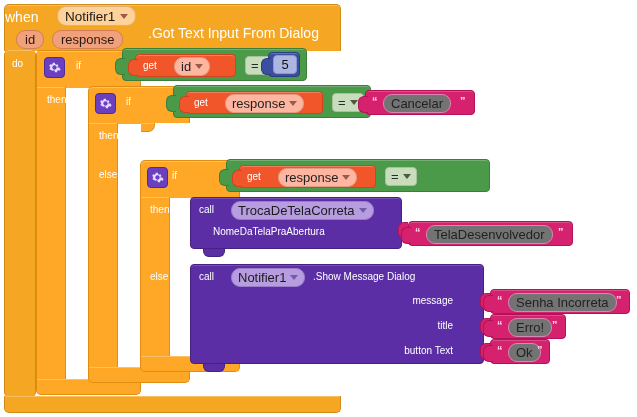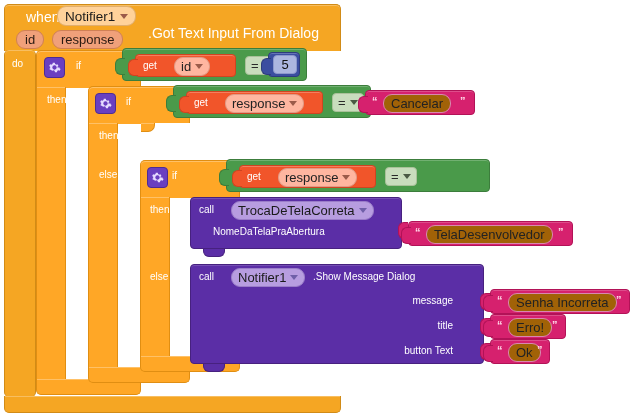--- a/index.html
+++ b/index.html
@@ -93,21 +93,21 @@
   .txtb{
     background:#d6216e;border:1px solid #b21257;border-radius:4px;
     box-shadow:inset 0 1px 0 rgba(255,255,255,.2);
   }
   .txtb .plug{
     position:absolute;left:-8px;top:50%;margin-top:-7px;width:9px;height:15px;
     background:#d6216e;border:1px solid #b21257;border-right:none;border-radius:6px 0 0 6px;
   }
   .quote{position:absolute;color:#ffd9e8;font-size:11px;font-weight:bold;line-height:1;}
   .txtfield{
-    position:absolute;background:#a16207;border:1px solid #d888b0;border-radius:9px;
+    position:absolute;background:#737373;border:1px solid #d888b0;border-radius:9px;
     color:#222;font-size:13px;height:19px;display:flex;align-items:center;
     padding:0 7px;box-sizing:border-box;white-space:nowrap;
   }
 
   
   .callb{
     background:#5b2ea6;border:1px solid #47217f;border-radius:4px;
     box-shadow:inset 0 1px 0 rgba(255,255,255,.16);
   }
   .cpill{
@@ -142,21 +142,21 @@
 </style>
 </head>
 <body>
 
 <div class="canvas">
 
   <div class="blk event event-top"></div>
   <div class="blk event event-left"></div>
   <div class="blk event event-bottom"></div>
 
-  <span class="lbl" style="left:26px;top:10px;font-size:14px;">when</span>
+  <span class="lbl" style="left:5px;top:10px;font-size:14px;">when</span>
 
   <div class="hpill" style="left:57px;top:6px;">
     <span>Notifier1</span>
     <span class="caret lt"></span>
   </div>
 
   <span class="lbl" style="left:148px;top:10px;font-size:14px;margin-top:16px;">.Got Text Input From Dialog</span>
 
   <div class="ppill" style="left:16px;top:30px;">
     <span>id</span>

